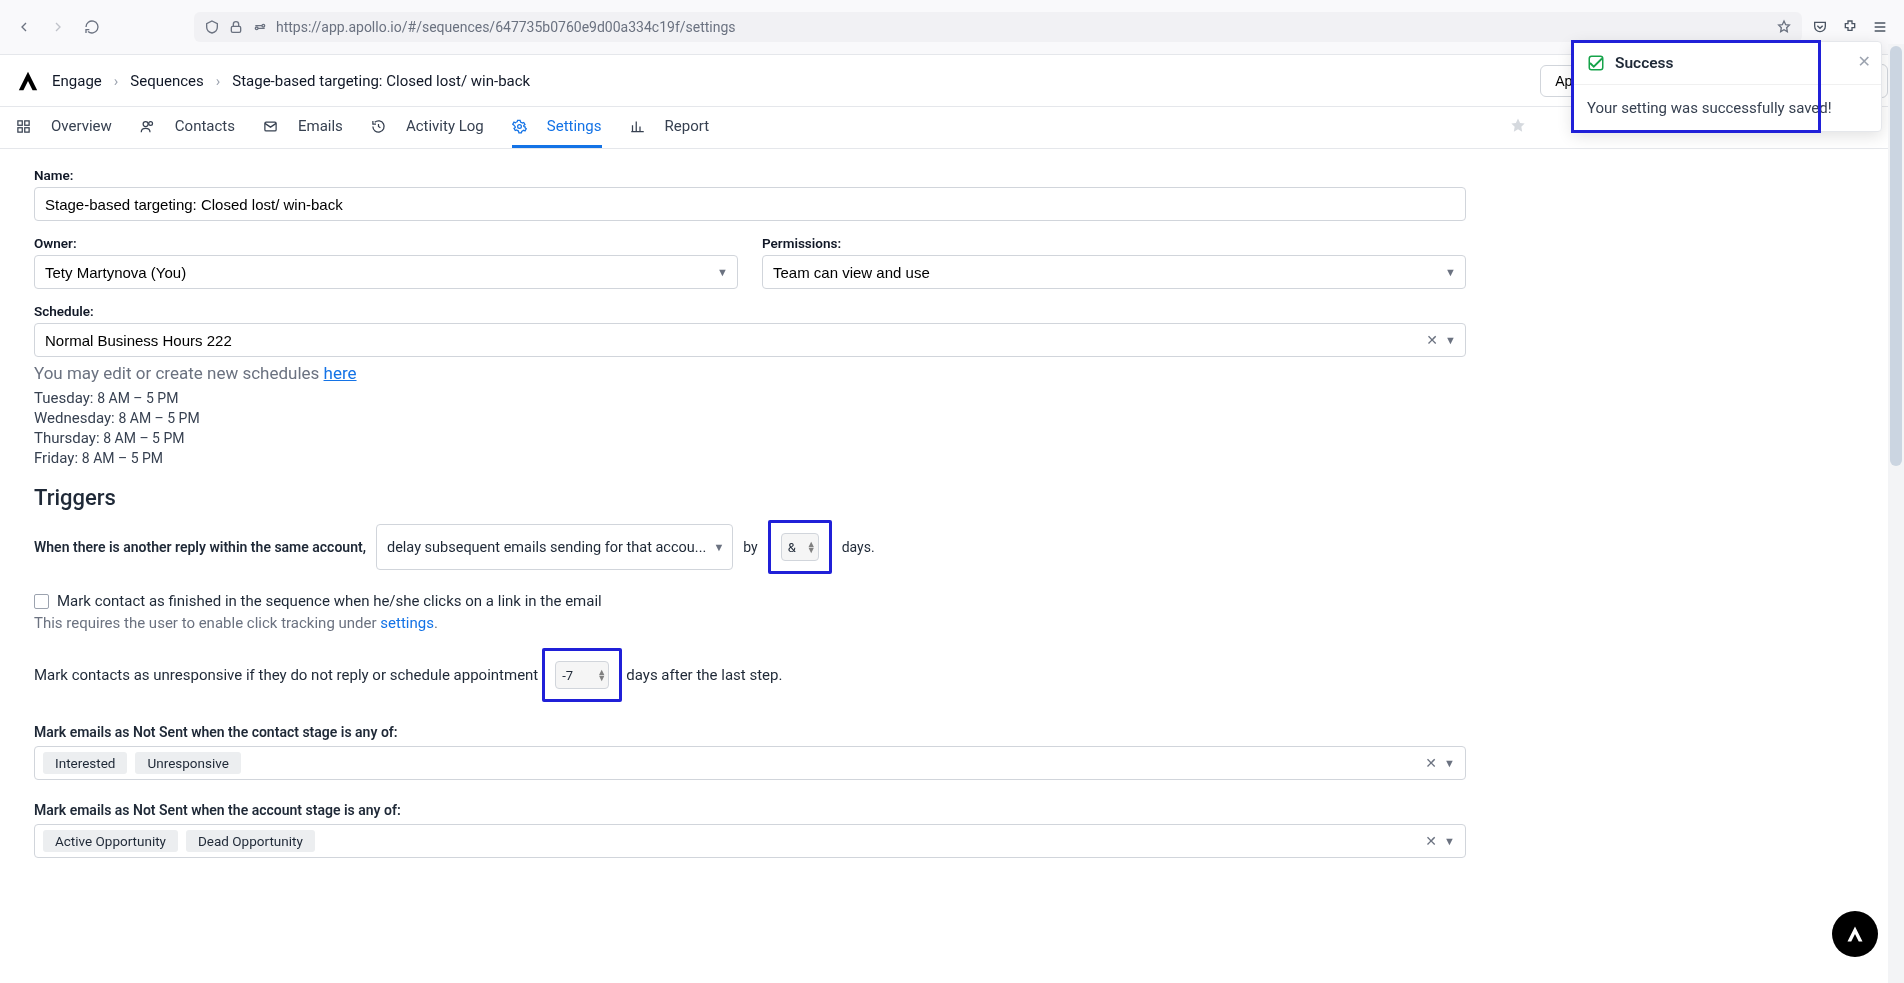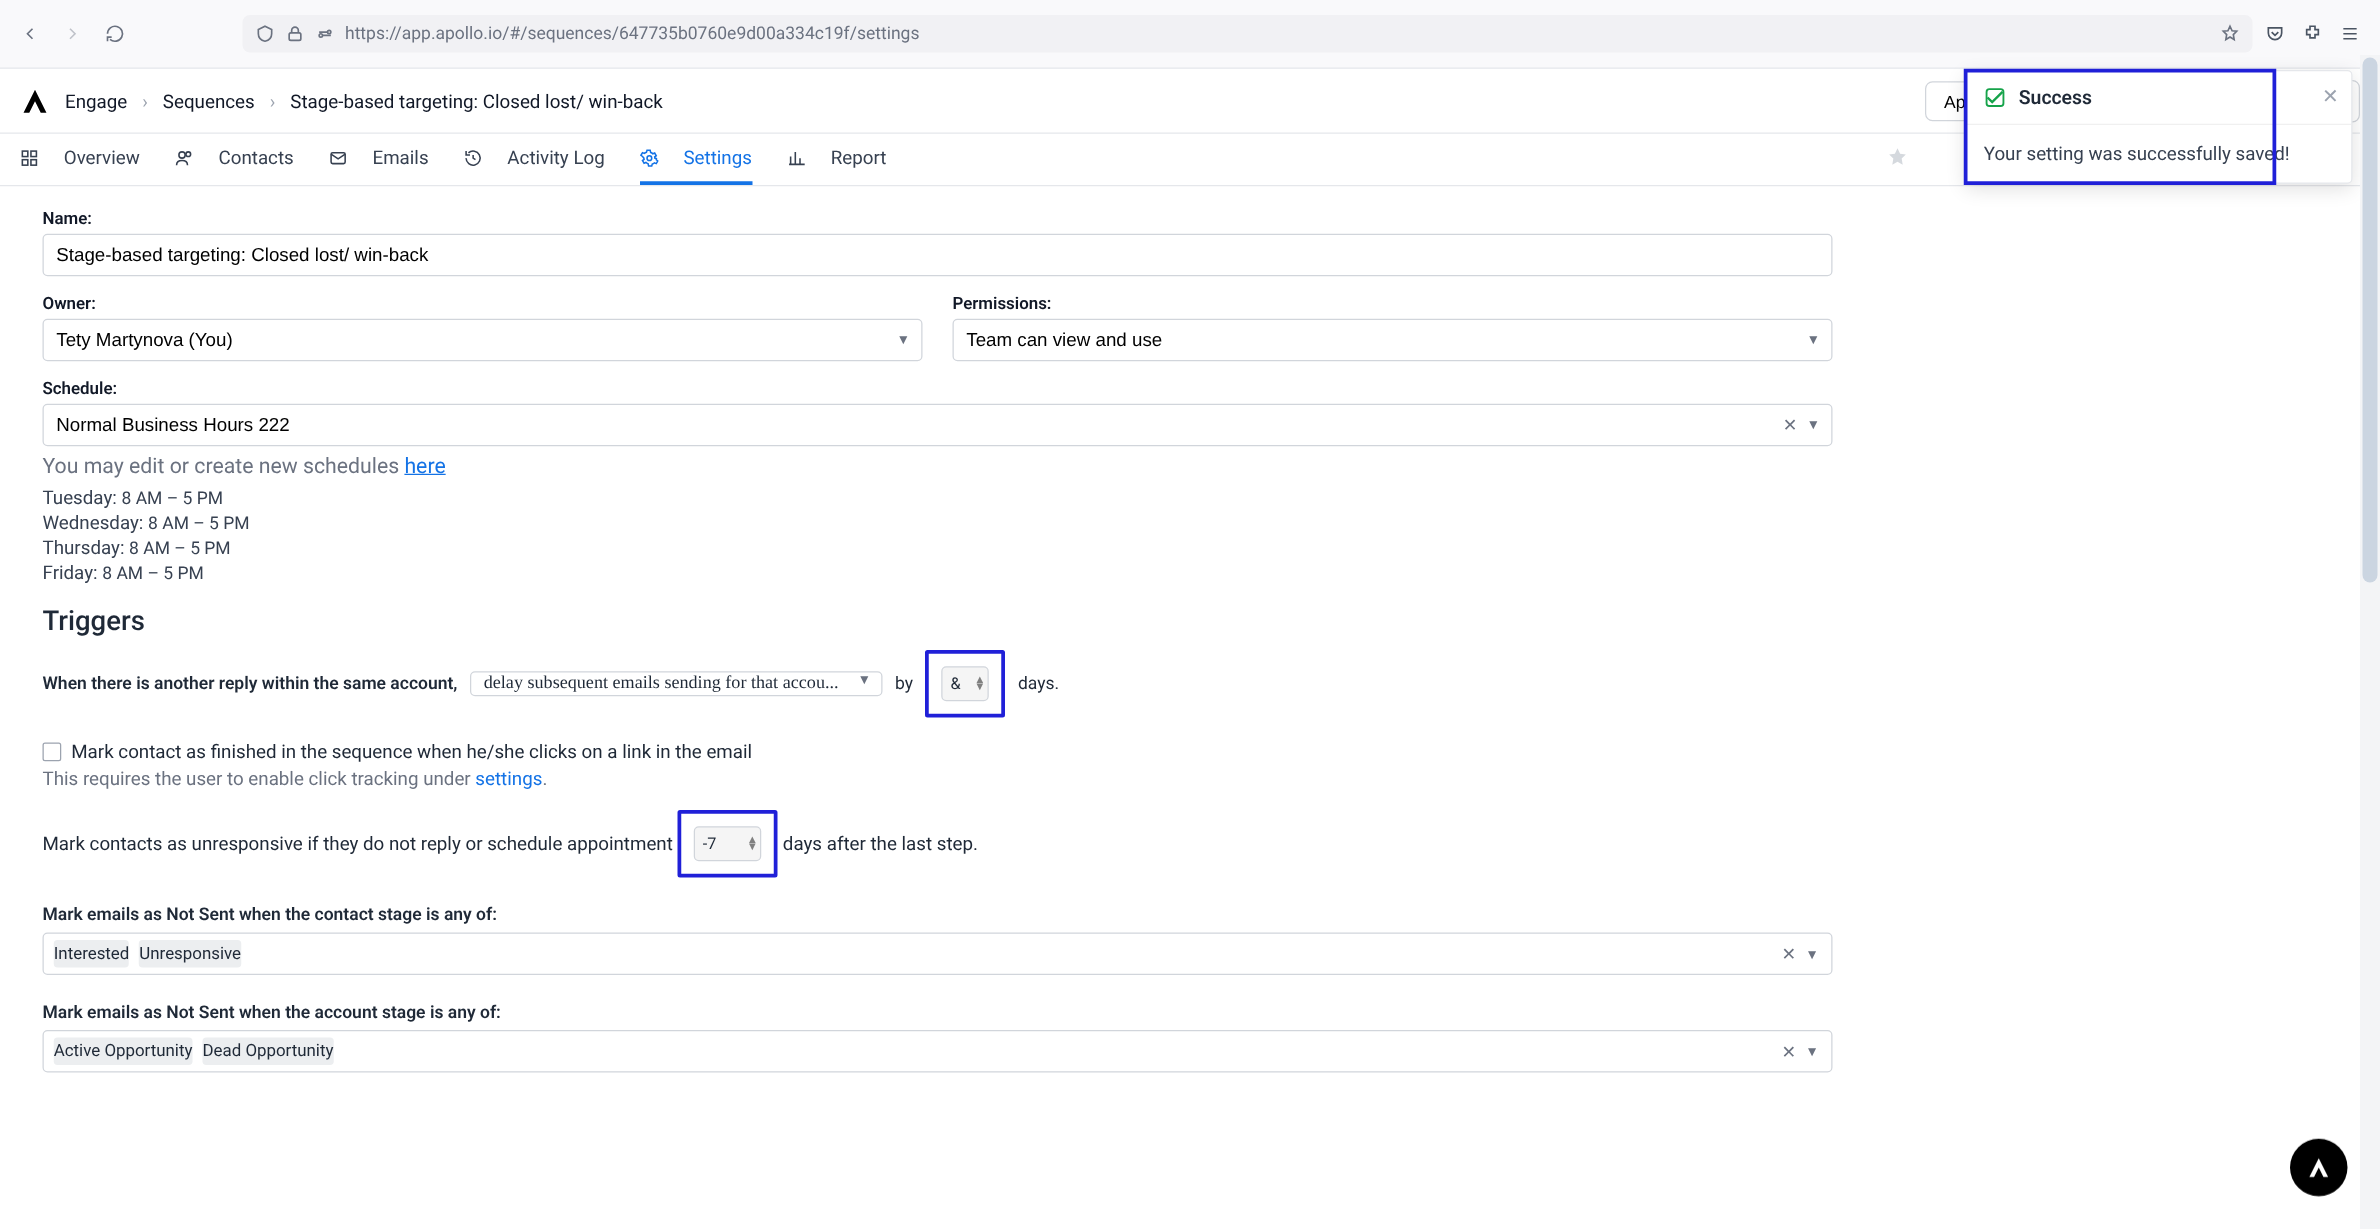--- a/index.html
+++ b/index.html
@@ -43,38 +43,38 @@
   .schedule-clear { position:absolute; right:28px; top:50%; transform:translateY(-50%); color:#6b7280; font-size:14px; cursor:pointer; }
   .hint { color:#6b7280; font-size:17px; margin-top:6px; }
   .hint a { color:#1473e6; text-decoration:underline; cursor:pointer; }
   .sched-lines { margin-top:6px; font-size:15px; }
   .sched-lines div { margin-top:2px; }
   .sched-lines .day { color:#374151; }
   .sched-lines .hours { color:#374151; font-size:14px; }
   h3.triggers { font-size:22px; font-weight:500; margin-top:18px; }
   .trigger-row { display:flex; align-items:center; gap:10px; margin-top:10px; flex-wrap:wrap; }
   .trigger-text { font-weight:600; font-size:14px; }
-  .mini-select { border:1px solid #d1d5db; border-radius:4px; height:20px; padding:0 26px 0 10px; font-size:14.5px; position:relative; display:inline-flex; min-width:330px; background:#fff; cursor:pointer;font-family:Liberation Serif, serif; }
+  .mini-select { border:1px solid #d1d5db; border-radius:4px; height:46px; padding:0 26px 0 10px; font-size:14.5px; position:relative; display:inline-flex; align-items:center; min-width:330px; background:#fff; cursor:pointer; }
   .mini-select .caret { position:absolute; right:8px; font-size:11px; color:#6b7280; }
   .num-input { border:1px solid #d1d5db; border-radius:4px; height:28px; width:38px; background:#f5f5f5; padding:0 2px 0 6px; font-size:13px; display:inline-flex; align-items:center; position:relative;}
   .num-input .spin { position:absolute; right:2px; font-size:9px; color:#808080; line-height:6px; display:flex; flex-direction:column; }
   .highlight-box { border:3px solid #2020d8; padding:10px 10px; display:inline-flex; align-items:center; border-radius:2px; }
   .checkbox-row { display:flex; align-items:center; gap:8px; margin-top:18px; font-size:15px;}
   .cb { width:15px; height:15px; border:1px solid #9ca3af; border-radius:2px; background:#fff; cursor:pointer; flex-shrink:0; }
   .sub-hint { color:#6b7280; font-size:15px; margin-top:4px; }
   .sub-hint a { color:#1473e6; cursor:pointer; }
   .unresp-row { margin-top:16px; font-size:15px; display:flex; align-items:center; gap:0; }
   .section-label { font-weight:600; font-size:14px; margin-top:22px; }
   .tag-box { border:1px solid #d1d5db; border-radius:4px; min-height:34px; padding:4px 8px; display:flex; align-items:center; gap:8px; margin-top:6px; position:relative;}
-  .tag { background:#eceef0; border-radius:3px; padding:3px 0; font-size:13.5px; }
+  .tag { background:#eceef0; border-radius:3px; padding:3px 12px; font-size:13.5px; }
   .tag-box .clear { position:absolute; right:28px; color:#6b7280; cursor:pointer; }
   .tag-box .caret { position:absolute; right:10px; font-size:11px; color:#6b7280; }
 
   
-  .toast { position:fixed; top:56px; right:22px; width:310px; background:#fff; border:1px solid #e5e7eb; border-radius:4px; box-shadow:0 4px 16px rgba(0,0,0,0.12); }
+  .toast { position:fixed; top:41px; right:22px; width:310px; background:#fff; border:1px solid #e5e7eb; border-radius:4px; box-shadow:0 4px 16px rgba(0,0,0,0.12); }
   .toast-hl { position:absolute; inset:-2px; border:3px solid #2020d8; pointer-events:none; right:60px; }
   .toast-head { display:flex; align-items:center; gap:10px; padding:12px 14px; border-bottom:1px solid #f0f0f0; font-weight:600; font-size:15.5px; }
   .toast-body { padding:14px; font-size:15px; color:#374151; }
   .toast-close { position:absolute; right:10px; top:10px; color:#9ca3af; cursor:pointer; font-size:16px; }
   .check-ico { width:18px; height:18px; color:#16a34a; }
 
   .fab { position:fixed; right:26px; bottom:26px; width:46px; height:46px; border-radius:50%; background:#000; display:flex; align-items:center; justify-content:center; color:#fff; cursor:pointer; }
 
   .page-scroll { position:fixed; top:44px; right:0; bottom:0; width:16px; background:#f3f4f6; }
   .page-scroll .thumb { position:absolute; top:2px; left:2px; right:2px; height:420px; background:#cbd5e1; border-radius:6px; }

